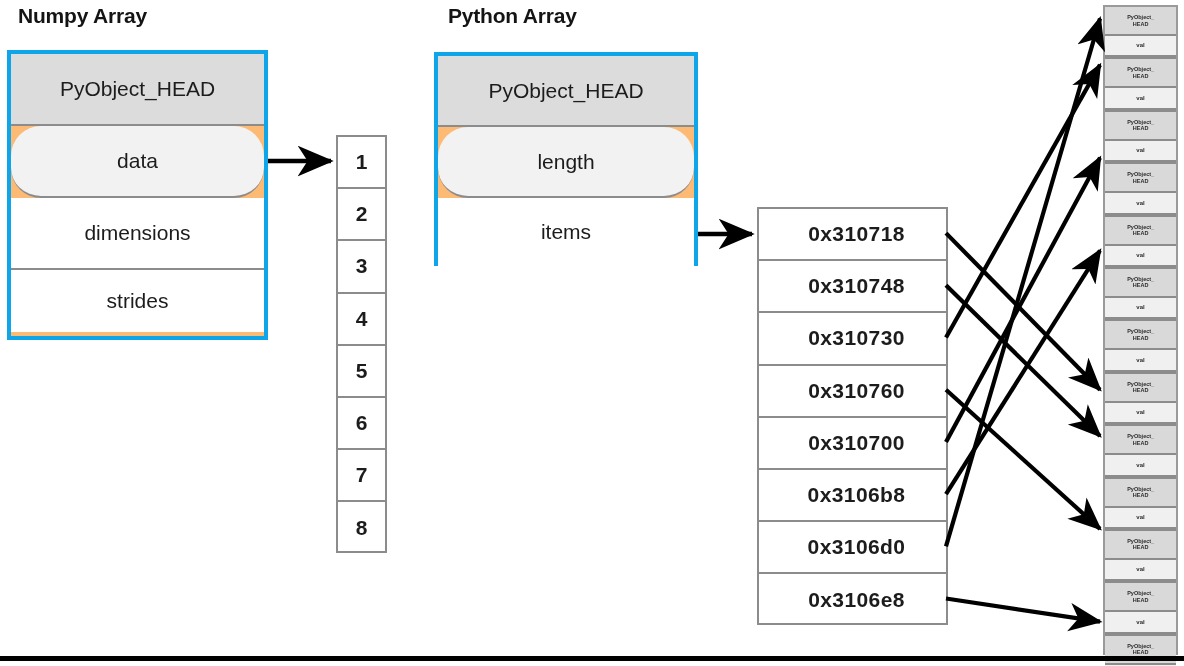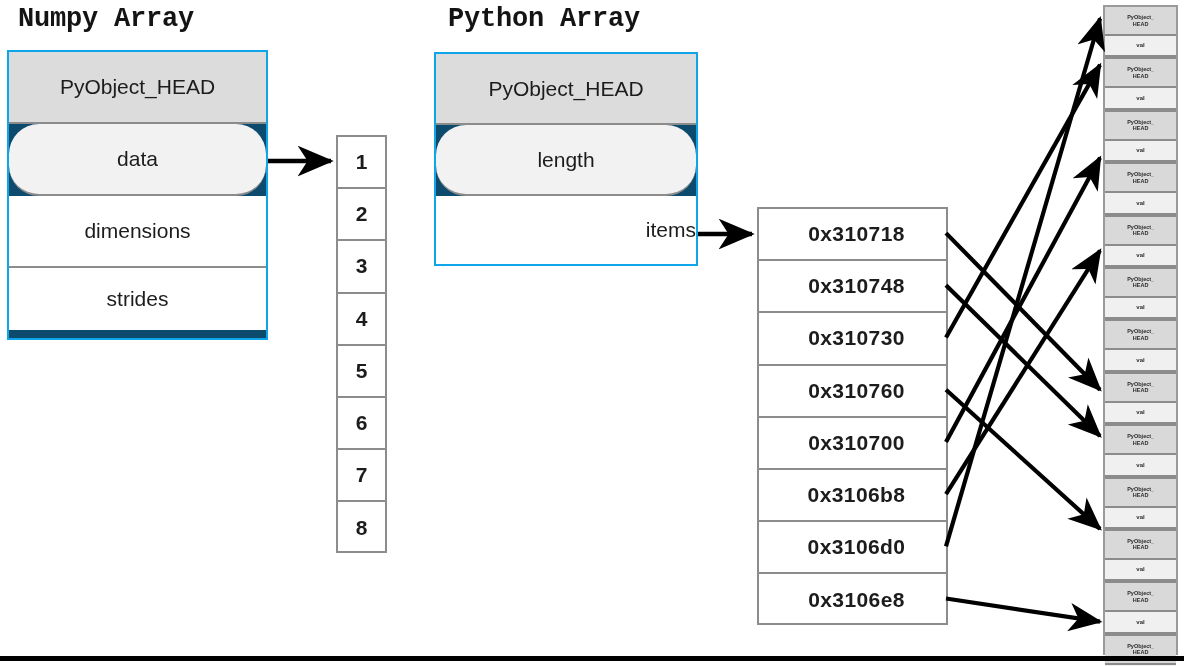--- a/index.html
+++ b/index.html
@@ -13,36 +13,35 @@
     position:relative;
     width:1184px;
     height:666px;
     background:#ffffff;
     overflow:hidden;
   }
 
   
   .title{
     position:absolute;
-    font-size:27px;
+    font-size:21px;
     font-weight:700;
     letter-spacing:-0.2px;
     color:#141414;
     white-space:nowrap;
-    font-family:Liberation Mono, monospace;
   }
   #title-numpy{left:18px;top:4px;}
   #title-pylist{left:448px;top:4px;}
 
   
   .struct{
     position:absolute;
-    border:2px solid #0ea5e9;
-    box-sizing:border-box;
-    background:#0c4a6e;
+    border:4px solid #0ea5e9;
+    box-sizing:border-box;
+    background:#fdba74;
   }
   .struct .field{
     box-sizing:border-box;
     display:flex;
     align-items:center;
     justify-content:center;
     font-size:21px;
     color:#1c1c1c;
     border-bottom:2px solid #8c8c8c;
     white-space:nowrap;
@@ -51,21 +50,21 @@
   .field.head{background:#dcdcdc;}
   .field.shade{background:#f2f2f2;border-radius:30px;}
   .field.plain{background:#ffffff;}
 
   #struct-numpy{left:7px;top:50px;width:261px;height:290px;}
   #struct-numpy .field{height:72px;}
   #struct-numpy .field:last-child{height:62px;}
 
   #struct-pylist{left:434px;top:52px;width:264px;height:214px;}
   #struct-pylist .field{height:71px;}
-  #struct-pylist .field:last-child{height:68px;justify-content:flex-end;}
+  #struct-pylist .field:last-child{height:68px;}
 
   
   #data-block{
     position:absolute;
     left:336px;top:135px;width:51px;height:418px;
     border:2px solid #8c8c8c;
     box-sizing:border-box;
     background:#ffffff;
   }
   #data-block .cell{

